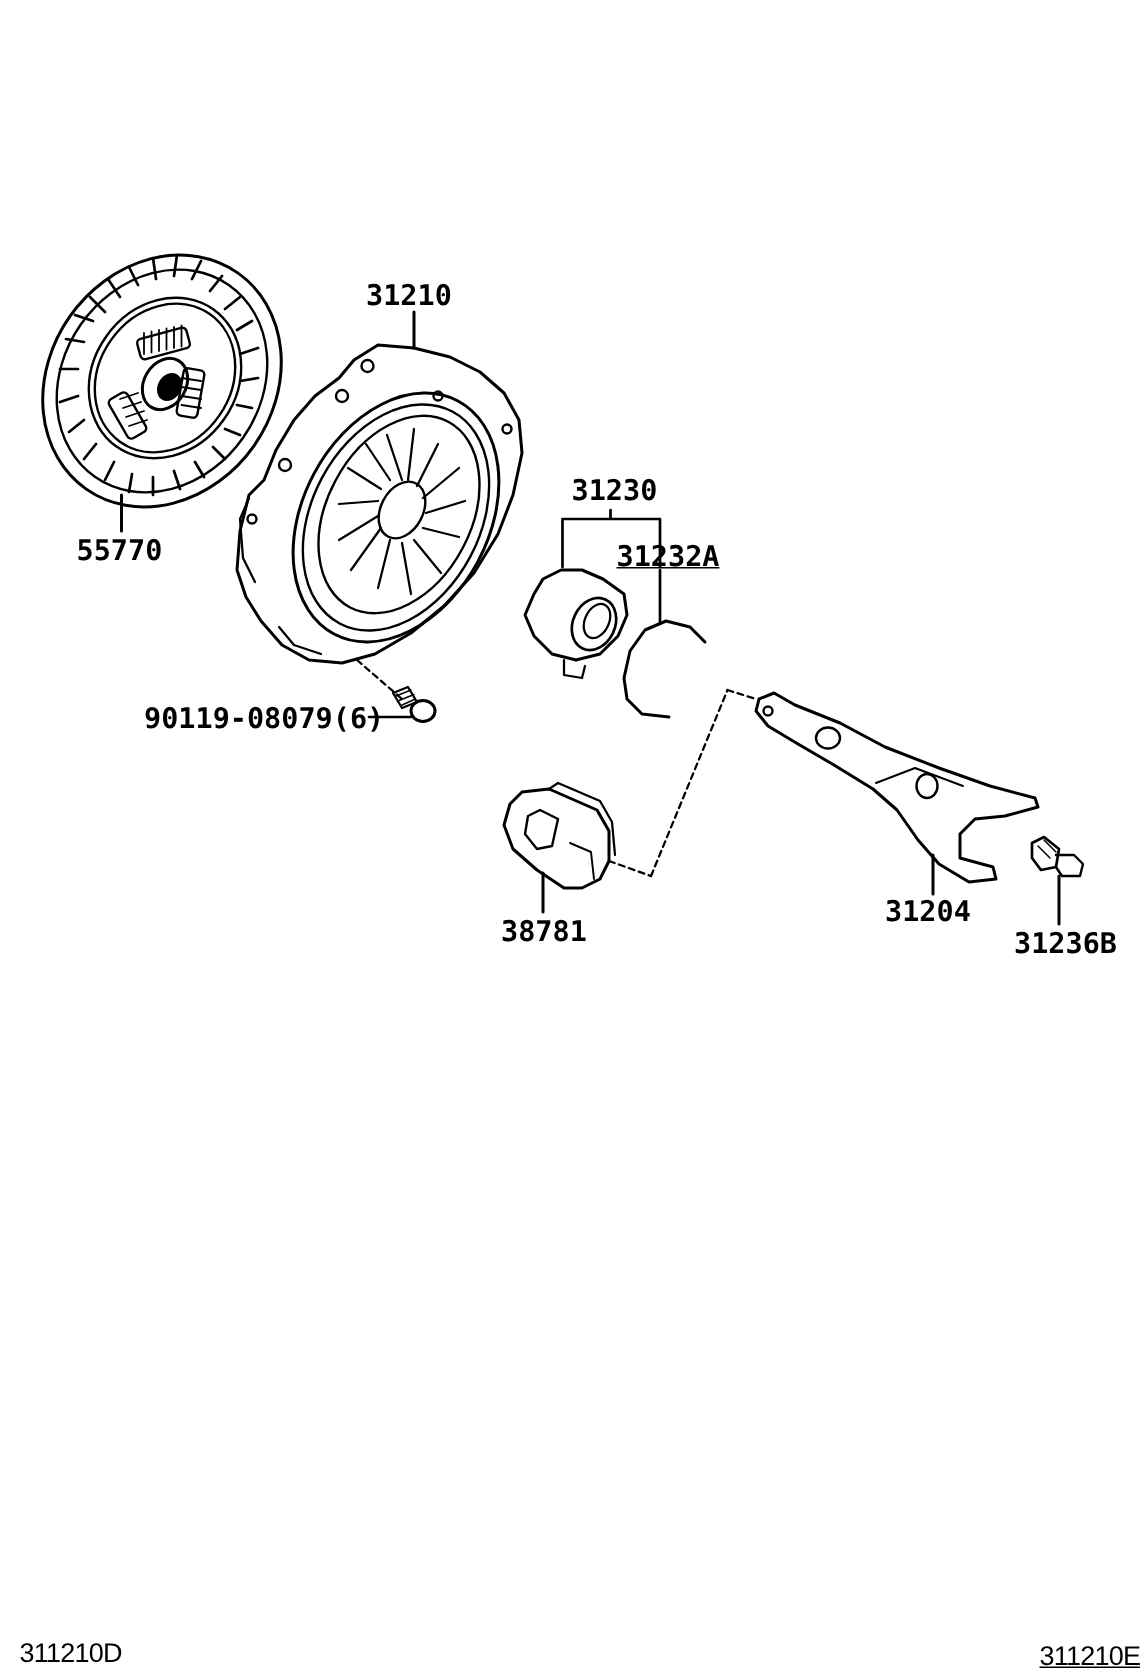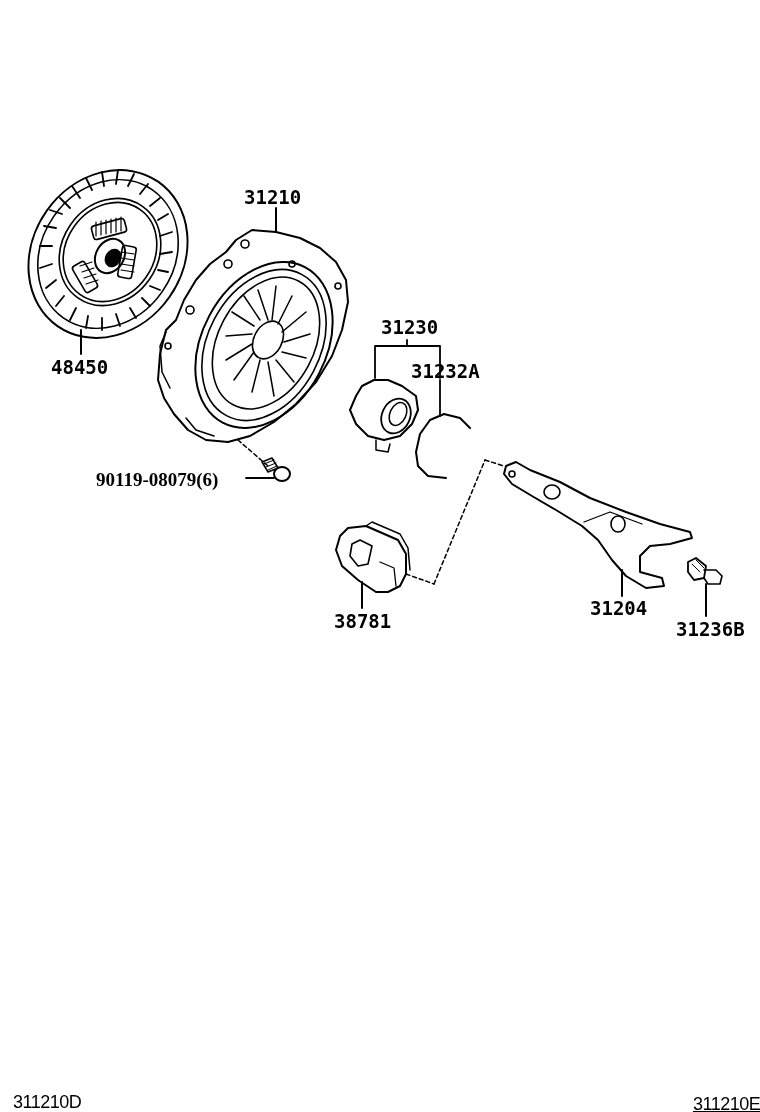--- a/index.html
+++ b/index.html
@@ -107,23 +107,23 @@
 
     <g>
       <path d="M688 562 L696 558 L706 566 L704 578 L694 580 L688 572 Z" stroke-width="1.8"></path>
       <path d="M704 570 L716 570 L722 576 L720 584 L708 584 L704 578" stroke-width="1.6"></path>
       <path d="M692 564 L700 572 M696 560 L704 568" stroke-width="1"></path>
       <line x1="706" y1="584" x2="706" y2="616" stroke-width="2"></line>
     </g>
   </svg>
 
   <div class="part-label" style="left:244px; top:188px;">31210</div>
-  <div class="part-label" style="left:51px; top:358px;">48450</div>
+  <div class="part-label" style="left:51px; top:358px;">55770</div>
   <div class="part-label" style="left:381px; top:318px;text-align:right;">31230</div>
-  <div class="part-label" style="left:411px; top:362px;">31232A</div>
-  <div class="part-label" style="left:96px; top:470px;font-family:Liberation Serif, serif;">90119-08079(6)</div>
+  <div class="part-label" style="left:411px; top:362px;text-decoration:underline;">31232A</div>
+  <div class="part-label" style="left:96px; top:470px;">90119-08079(6)</div>
   <div class="part-label" style="left:334px; top:612px;">38781</div>
   <div class="part-label" style="left:590px; top:599px;">31204</div>
   <div class="part-label" style="left:676px; top:620px;">31236B</div>
 
   <div class="footer-code" style="left:13px; top:1093px;">311210D</div>
   <div class="footer-code" style="left:693px; top:1095px;text-decoration:underline;">311210E</div>
 </div>
 
 </body></html>

